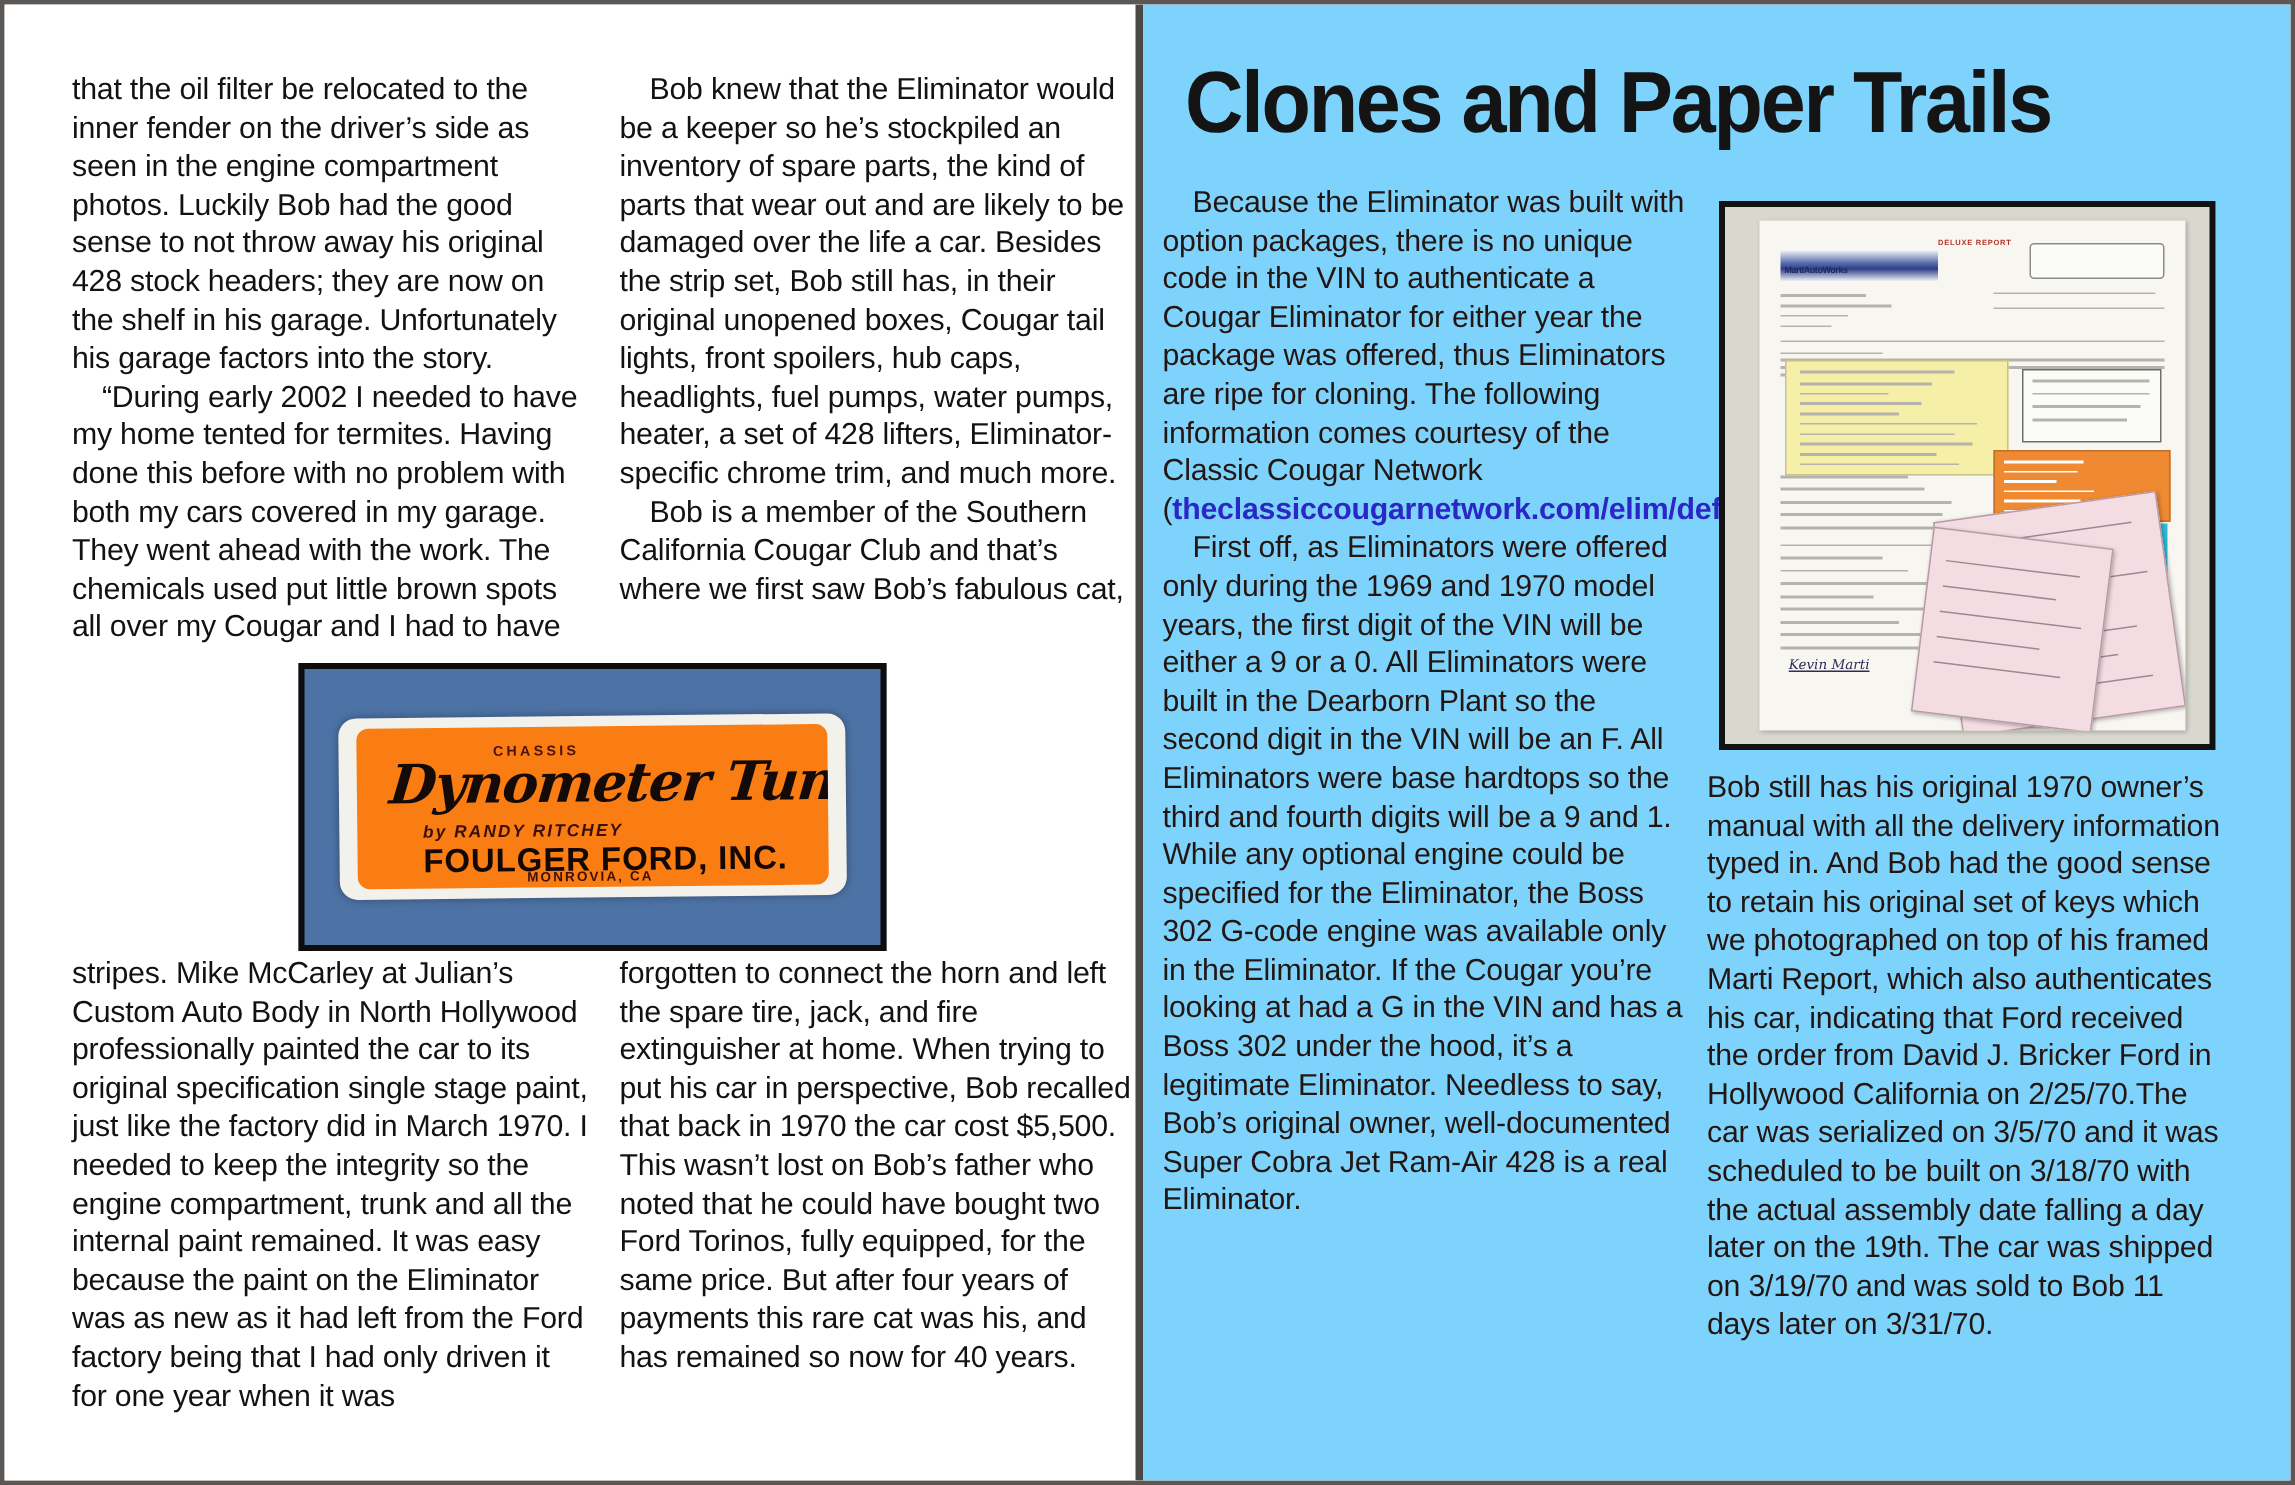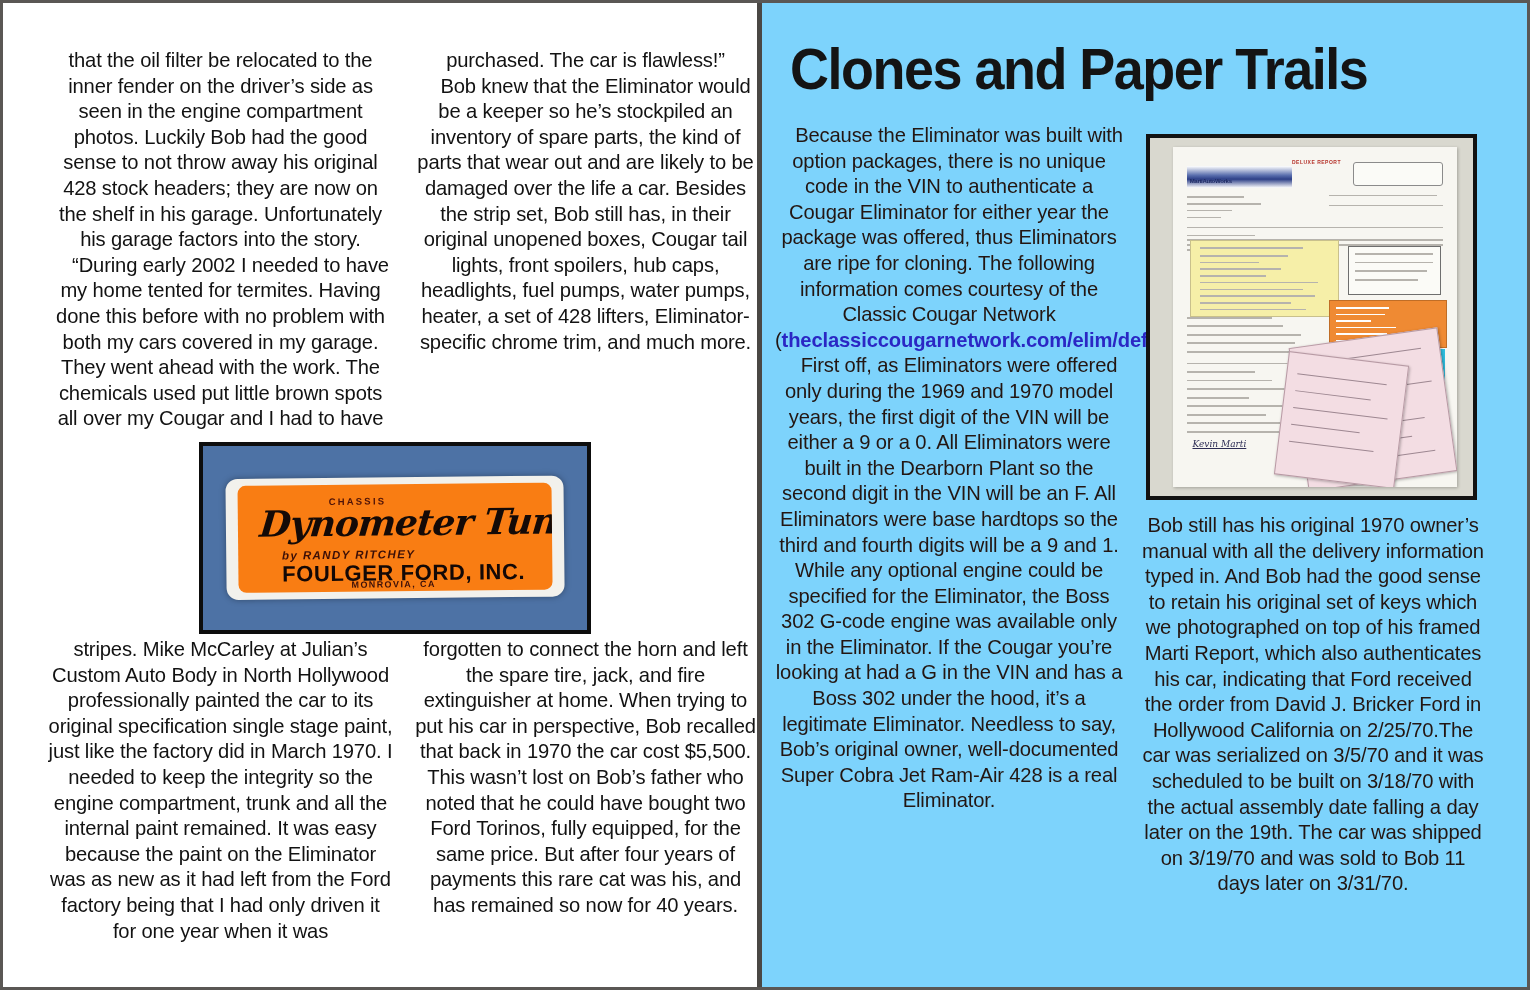--- a/index.html
+++ b/index.html
@@ -37,21 +37,21 @@
     box-sizing:border-box;
   }
 
   
   .col{
     position:absolute;
     font-size:20.2px;
     line-height:25.6px;
     color:#121212;
     letter-spacing:-0.15px;
-    text-align:center;
+    text-align:left;
   }
   .col p{margin:0;}
   .indent{text-indent:20px;}
 
   
   #lc1{left:45px;  top:45px;  width:345px;}
   #lc2{left:410px; top:45px;  width:345px;}
 
   
   .photo-decal{
@@ -236,22 +236,22 @@
       <p>that the oil filter be relocated to the inner fender on the driver’s side as seen in the engine compartment photos. Luckily Bob had the good sense to not throw away his original 428 stock headers; they are now on the shelf in his garage. Unfortunately his garage factors into the story.</p>
       <p class="indent">“During early 2002 I needed to have my home tented for termites. Having done this before with no problem with both my cars covered in my garage. They went ahead with the work. The chemicals used put little brown spots all over my Cougar and I had to have</p>
     </div>
 
 
     <div class="col" id="lc1-bottom">
       <p>stripes. Mike McCarley at Julian’s Custom Auto Body in North Hollywood professionally painted the car to its original specification single stage paint, just like the factory did in March 1970. I needed to keep the integrity so the engine compartment, trunk and all the internal paint remained. It was easy because the paint on the Eliminator was as new as it had left from the Ford factory being that I had only driven it for one year when it was</p>
     </div>
 
     <div class="col" id="lc2">
-      <p>purchased. The car is flawless!”</p>
       <p class="indent">Bob knew that the Eliminator would be a keeper so he’s stockpiled an inventory of spare parts, the kind of parts that wear out and are likely to be damaged over the life a car. Besides the strip set, Bob still has, in their original unopened boxes, Cougar tail lights, front spoilers, hub caps, headlights, fuel pumps, water pumps, heater, a set of 428 lifters, Eliminator-specific chrome trim, and much more.</p>
+      <p class="indent">Bob is a member of the Southern California Cougar Club and that’s where we first saw Bob’s fabulous cat,</p>
     </div>
 
 
     <div class="col" id="lc2-bottom">
       <p>forgotten to connect the horn and left the spare tire, jack, and fire extinguisher at home. When trying to put his car in perspective, Bob recalled that back in 1970 the car cost $5,500. This wasn’t lost on Bob’s father who noted that he could have bought two Ford Torinos, fully equipped, for the same price. But after four years of payments this rare cat was his, and has remained so now for 40 years.</p>
     </div>
 
     <div class="photo-decal">
       <div class="decal-body">
         <div class="decal-inner">

